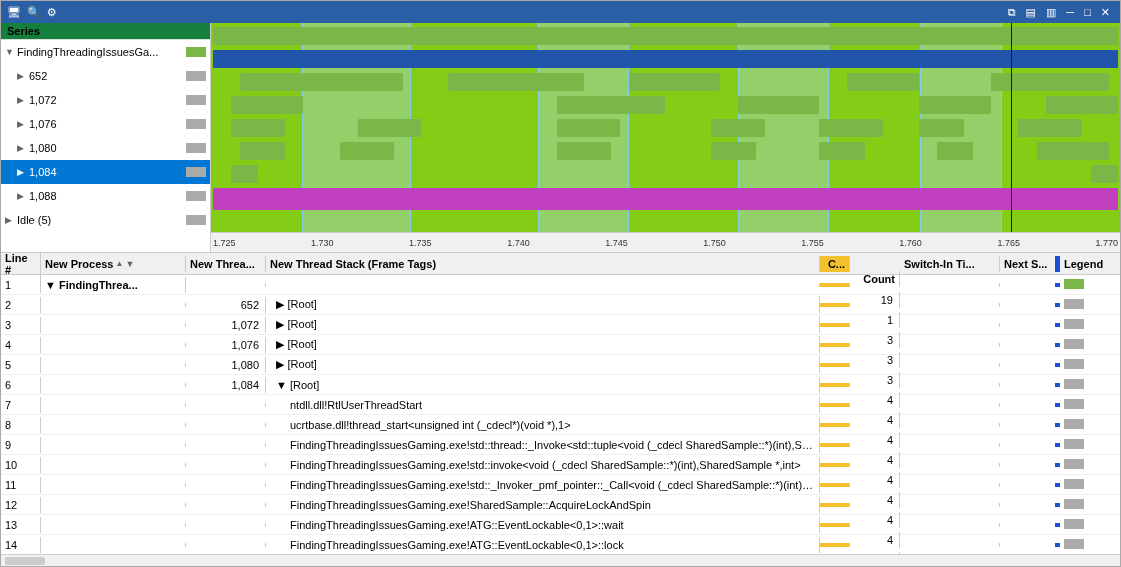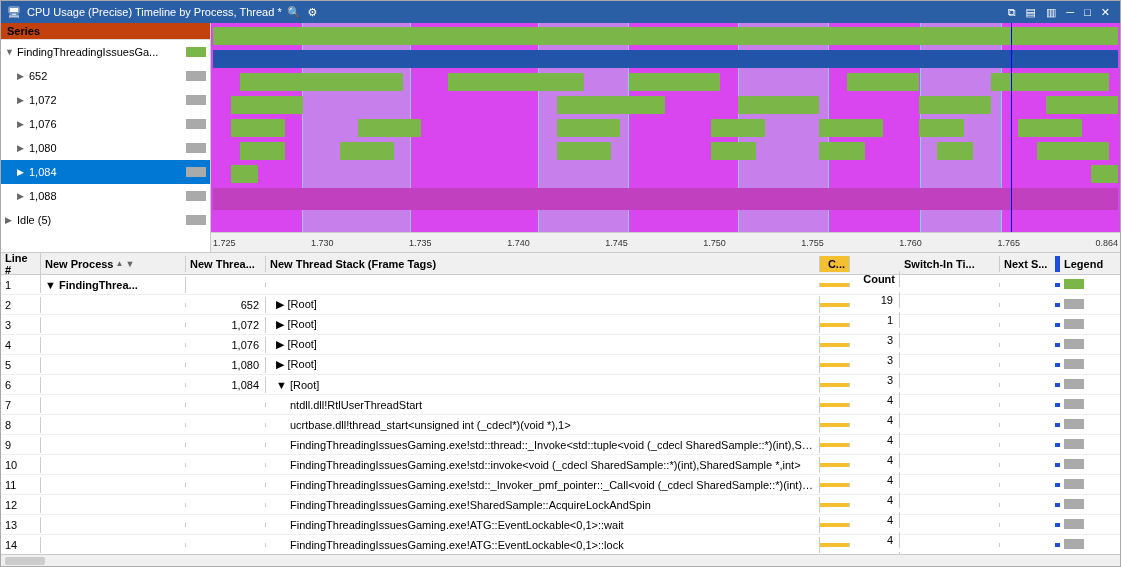--- a/index.html
+++ b/index.html
@@ -8,28 +8,28 @@
     .window { width: 1121px; height: 567px; display: flex; flex-direction: column; border: 1px solid #aaa; background: #fff; }
 
     .title-bar { background: #2b5fa5; color: white; padding: 2px 6px; display: flex; align-items: center; justify-content: space-between; height: 22px; flex-shrink: 0; }
     .title-bar-left { display: flex; align-items: center; gap: 6px; font-size: 11px; }
     .title-bar-right { display: flex; gap: 2px; }
     .title-btn { background: none; border: none; color: white; font-size: 11px; cursor: pointer; padding: 0 4px; }
 
     .top-panel { display: flex; height: 230px; flex-shrink: 0; border-bottom: 1px solid #ccc; }
 
     .series-panel { width: 210px; flex-shrink: 0; border-right: 1px solid #ccc; overflow-y: auto; background: #fff; }
-    .series-header { padding: 2px 6px; font-weight: bold; font-size: 11px; border-bottom: 1px solid #ddd; background: #c2410c; }
+    .series-header { padding: 2px 6px; font-weight: bold; font-size: 11px; border-bottom: 1px solid #ddd; background: #15803d; }
     .series-item { display: flex; align-items: center; padding: 1px 4px; height: 24px; cursor: pointer; }
     .series-item.selected { background: #0078d4; color: white; }
     .series-item .expand-icon { width: 12px; font-size: 9px; color: #666; flex-shrink: 0; }
     .series-item.selected .expand-icon { color: white; }
     .series-item .series-name { flex: 1; font-size: 11px; overflow: hidden; text-overflow: ellipsis; white-space: nowrap; }
 
-    .chart-panel { flex: 1; background: #d946ef; position: relative; overflow: hidden; }
+    .chart-panel { flex: 1; background: #84cc16; position: relative; overflow: hidden; }
     .chart-inner { position: relative; width: 100%; height: 100%; }
 
     .timeline-ruler { position: absolute; bottom: 0; left: 0; right: 0; height: 20px; background: #f0f0f0; border-top: 1px solid #ccc; display: flex; align-items: center; }
     .ruler-marks { display: flex; width: 100%; padding: 0 2px; justify-content: space-between; font-size: 9px; color: #333; }
 
     .chart-tracks { position: absolute; top: 0; left: 0; right: 0; bottom: 20px; display: flex; flex-direction: column; gap: 1px; padding: 2px; }
     .track { position: relative; height: 22px; }
     .track-bar { position: absolute; height: 100%; border-radius: 1px; }
 
     .highlight-region { position: absolute; top: 0; bottom: 20px; background: rgba(173, 216, 230, 0.4); border-left: 1px solid #87ceeb; border-right: 1px solid #87ceeb; }
@@ -61,21 +61,20 @@
     .gray-swatch { background: #aaa; }
   </style>
 </head>
 <body>
 
 <div class="window">
 
   <div class="title-bar">
     <div class="title-bar-left">
       <span>🖥</span>
-      <span>CPU Usage (Precise)  Timeline by Process, Thread *</span>
       <span style="cursor:pointer;">🔍</span>
       <span style="cursor:pointer;">⚙</span>
     </div>
     <div class="title-bar-right">
       <button class="title-btn">⧉</button>
       <button class="title-btn">▤</button>
       <button class="title-btn">▥</button>
       <button class="title-btn">─</button>
       <button class="title-btn">□</button>
       <button class="title-btn">✕</button>
@@ -206,21 +205,21 @@
           <div class="ruler-marks">
             <span>1.725</span>
             <span>1.730</span>
             <span>1.735</span>
             <span>1.740</span>
             <span>1.745</span>
             <span>1.750</span>
             <span>1.755</span>
             <span>1.760</span>
             <span>1.765</span>
-            <span>0.864</span>
+            <span>1.770</span>
           </div>
         </div>
 
       </div>
     </div>
   </div>
 
   <div class="bottom-panel">
 
     <div class="table-header">

